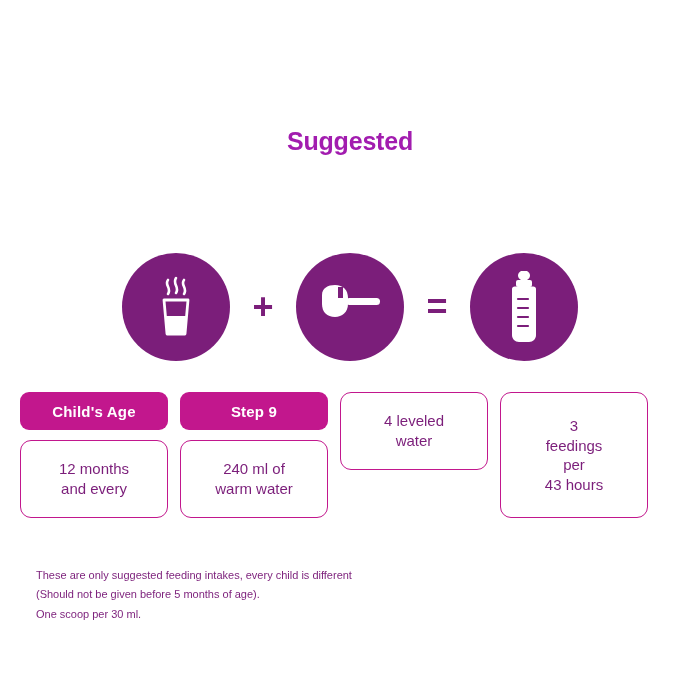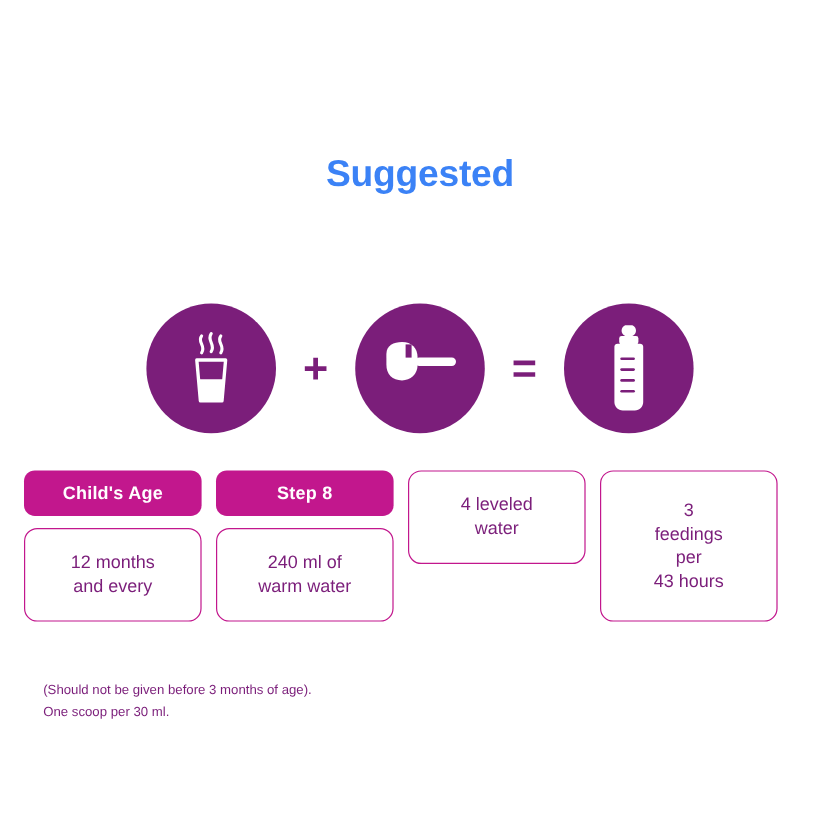--- a/index.html
+++ b/index.html
@@ -20,22 +20,22 @@
     box-sizing: border-box;
   }
 
   
   .title {
     position: absolute;
     left: 0;
     top: 126px;
     width: 700px;
     text-align: center;
-    color: #3b82f6;
-    font-size: 31px;
+    color: #a21caf;
+    font-size: 25px;
     font-weight: bold;
     line-height: 1.22;
     letter-spacing: -0.2px;
   }
   .title .line {
     display: block;
   }
 
   
   .icon-row {
@@ -194,21 +194,21 @@
       <div class="head">Child's Age</div>
       <div class="cell">
         <div>
           <span>12 months</span>
           <span>and every</span>
         </div>
       </div>
     </div>
 
     <div class="col">
-      <div class="head">Step 8</div>
+      <div class="head">Step 9</div>
       <div class="cell">
         <div>
           <span>240 ml of</span>
           <span>warm water</span>
         </div>
       </div>
     </div>
 
     <div class="col">
       <div class="cell">
@@ -226,17 +226,18 @@
           <span>feedings</span>
           <span>per</span>
           <span>43 hours</span>
         </div>
       </div>
     </div>
 
   </div>
 
   <div class="footnotes">
-    <div>(Should not be given before 3 months of age).</div>
+    <div>These are only suggested feeding intakes, every child is different</div>
+    <div>(Should not be given before 5 months of age).</div>
     <div>One scoop per 30 ml.</div>
   </div>
 
 </div>
 
 </body></html>

